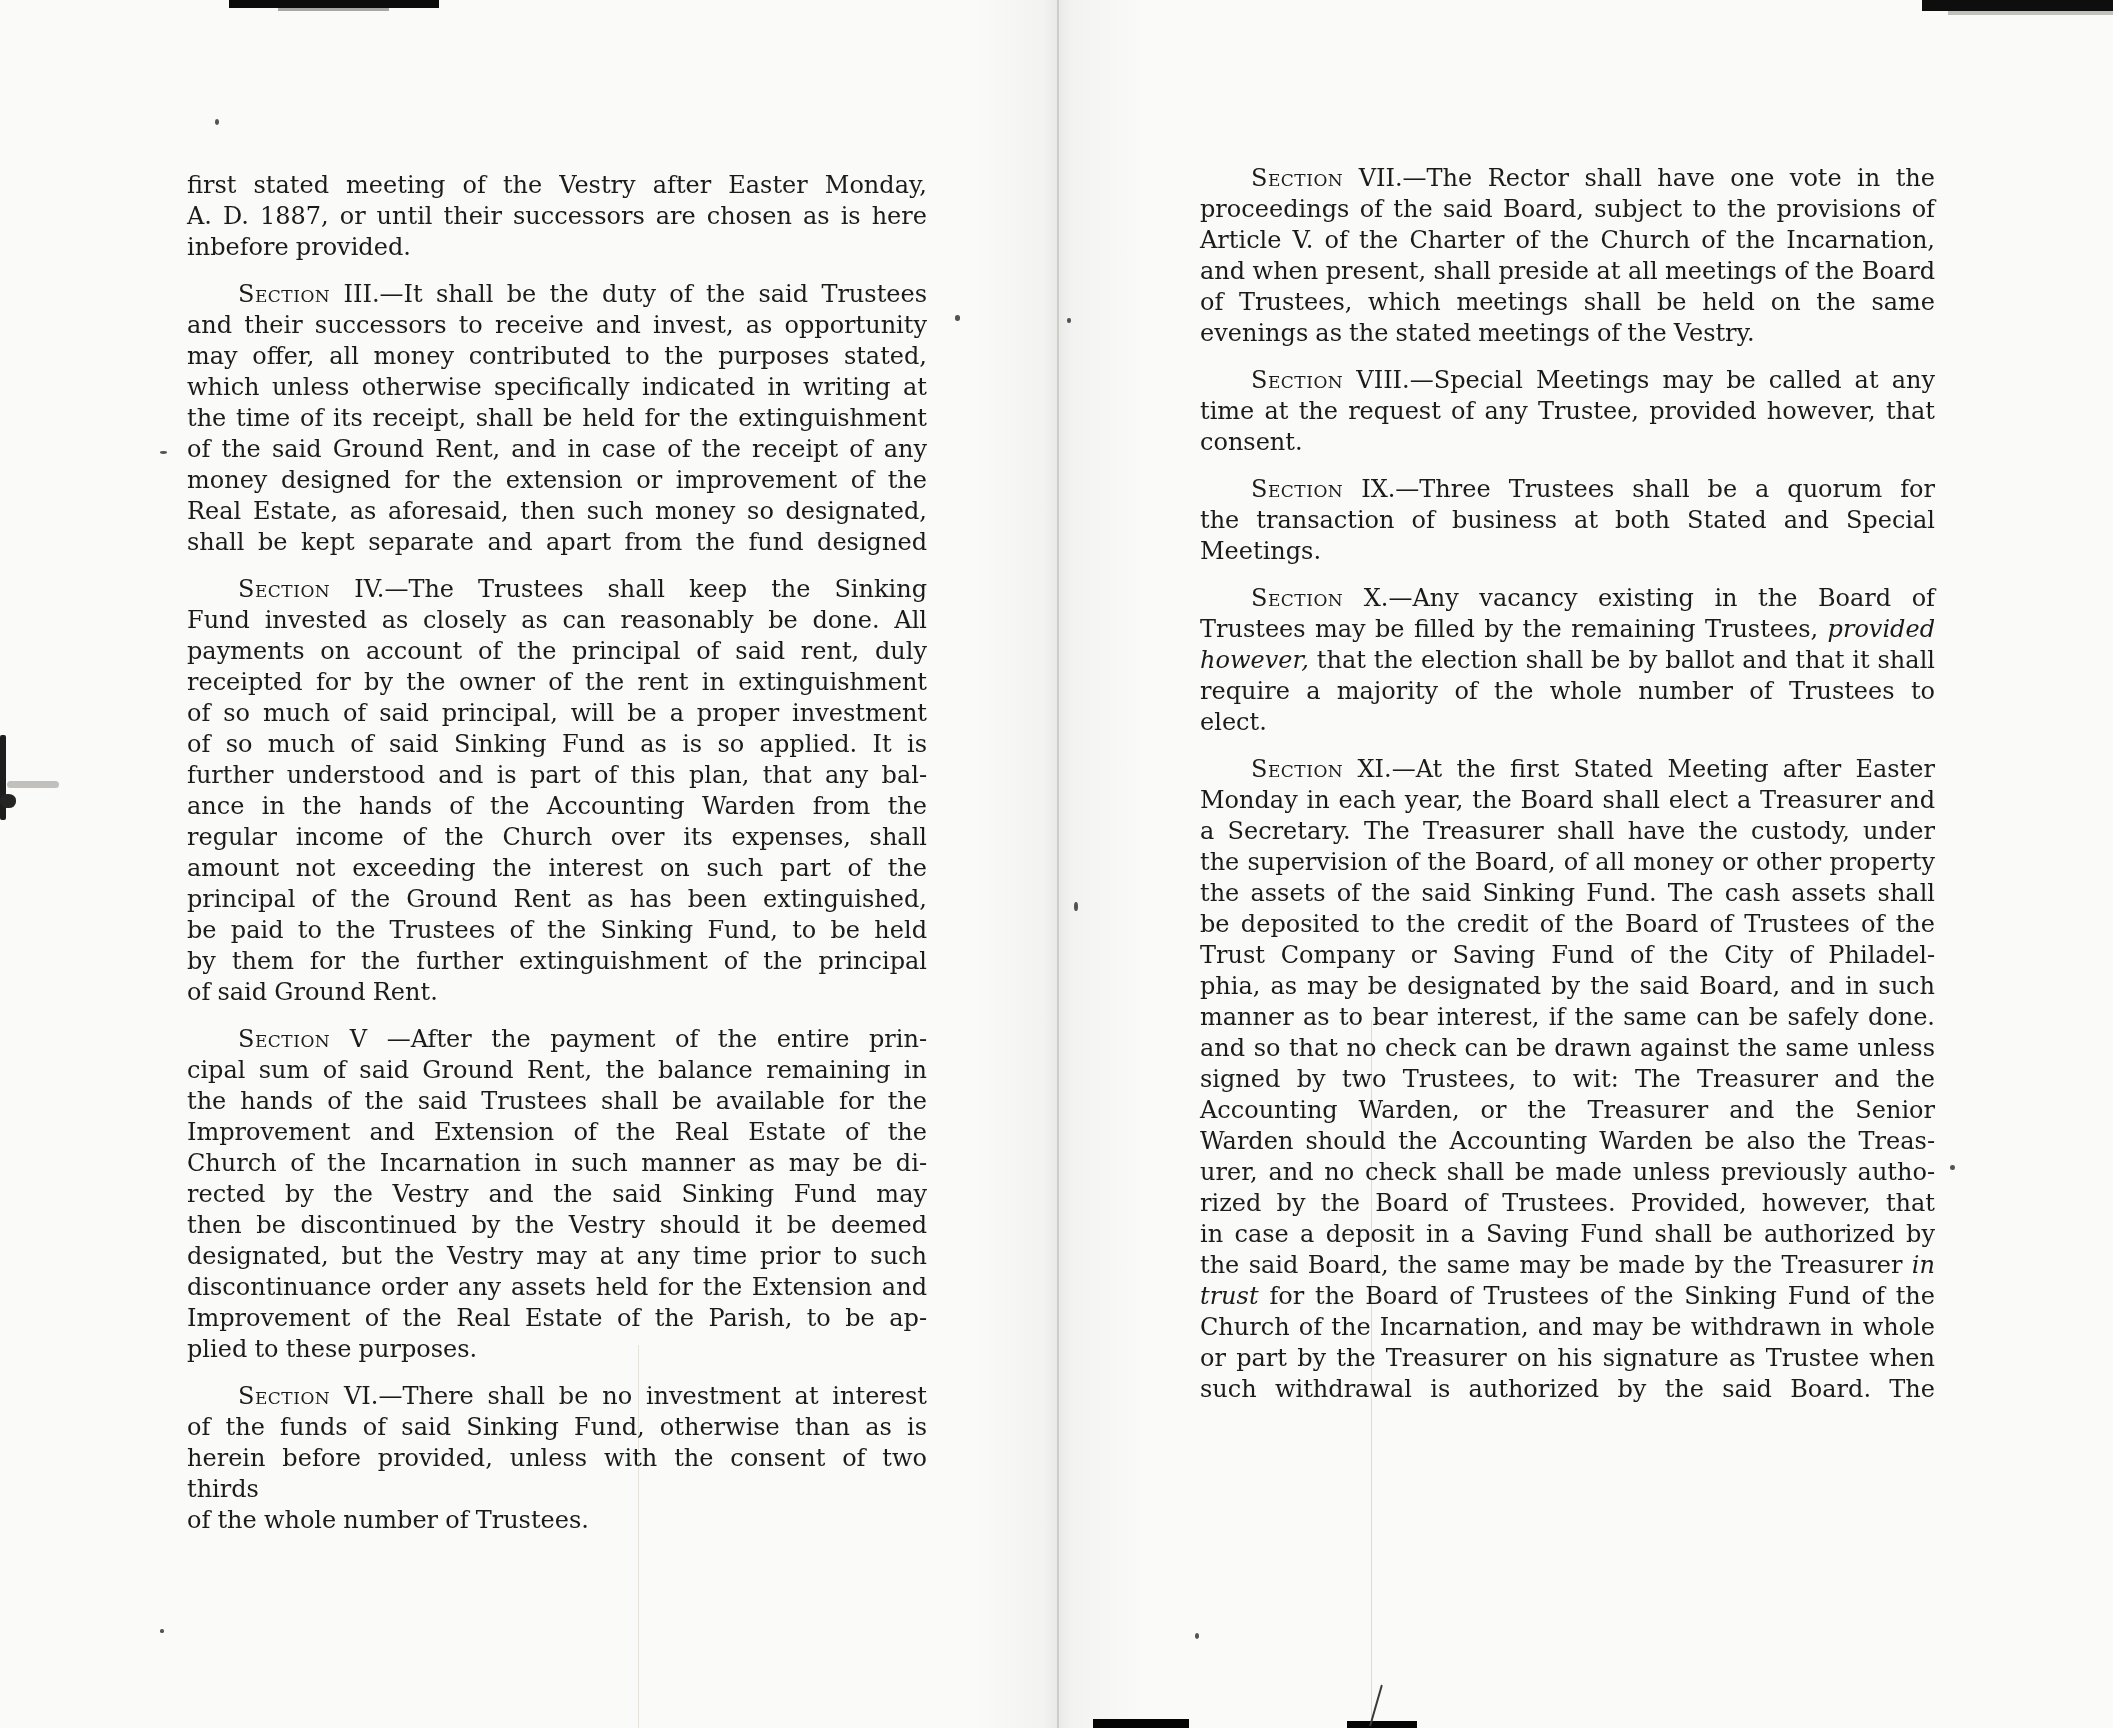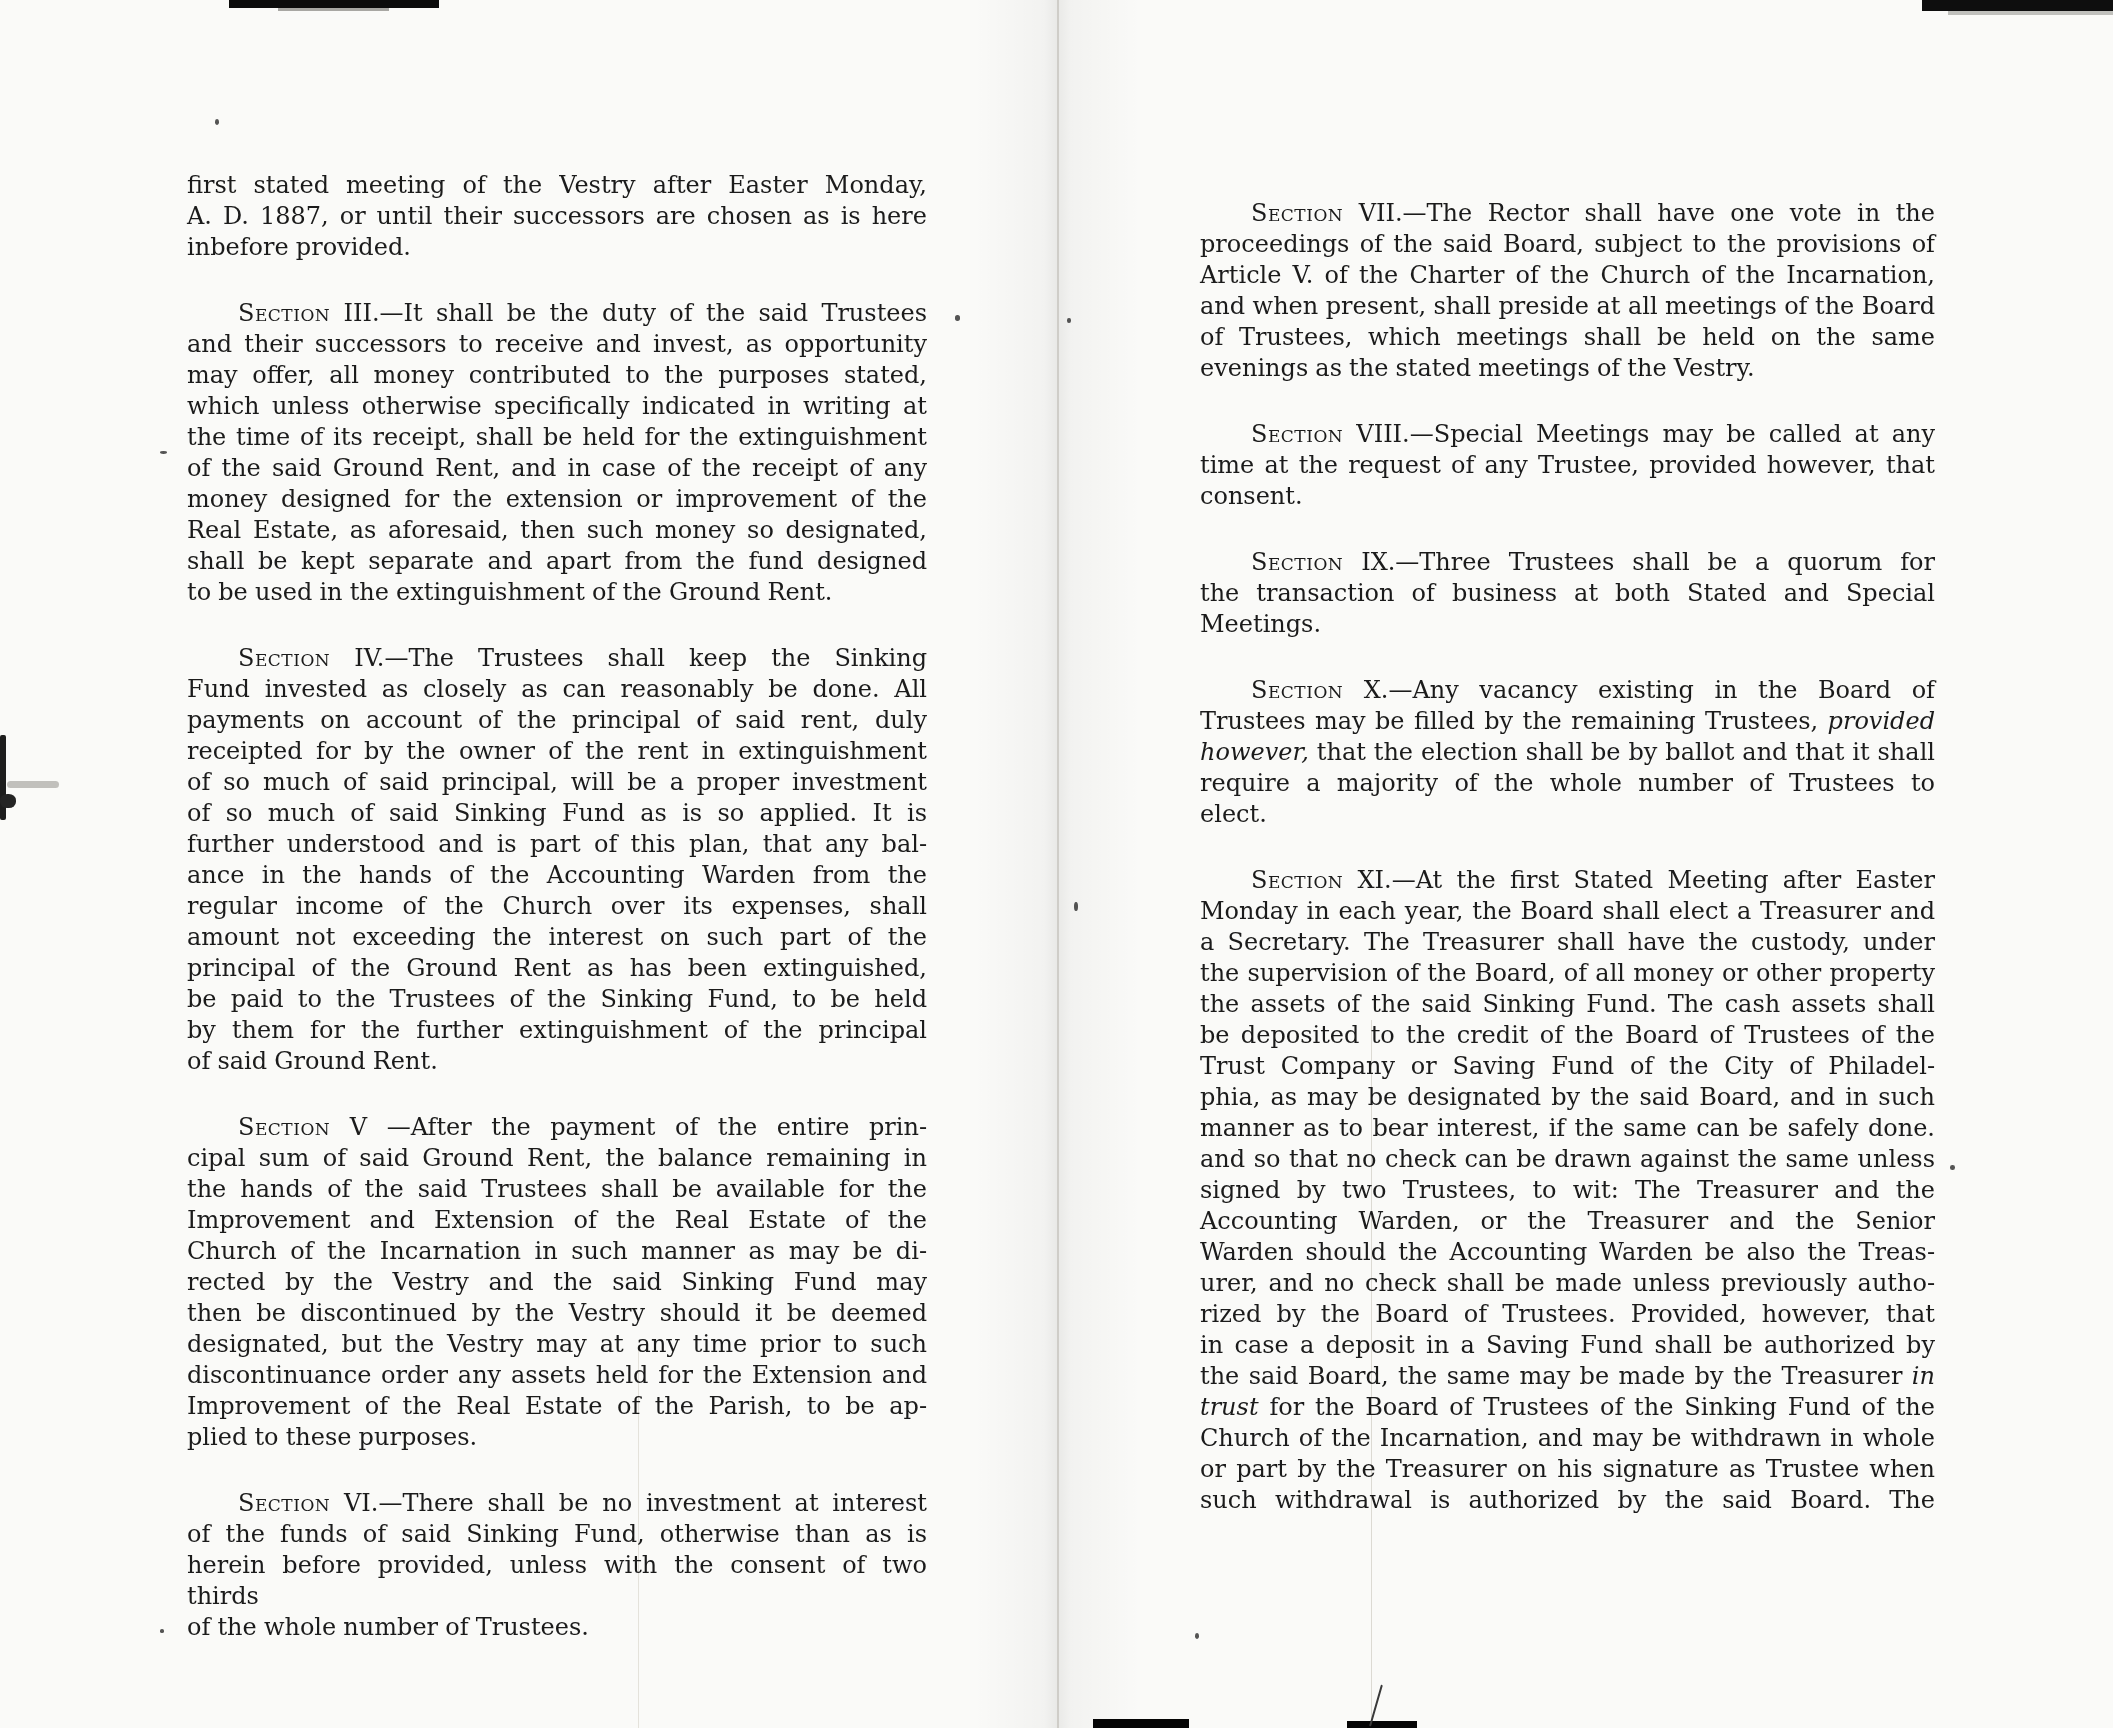--- a/index.html
+++ b/index.html
@@ -17,21 +17,21 @@
   .para + .para { margin-top:16px; }
   .line {
     font-size:24px;
     line-height:31px;
     text-align:justify;
     text-align-last:justify;
     word-spacing:-0.5px;
     white-space:normal;
   }
   .line.no-j { text-align:center; text-align-last:left; }
-  .line.indent { padding-left:51px;margin-top:35px; }
+  .line.indent { padding-left:51px; }
   .sc { font-variant:small-caps; letter-spacing:0.5px; }
   .i  { font-style:italic; }
 
   
   .artifact { position:absolute; pointer-events:none; }
   .gutter-shade {
     left:974px; top:0; width:167px; height:1728px;
     background:linear-gradient(90deg, rgba(0,0,0,0) 0%, rgba(0,0,0,0.03) 42%,
       rgba(0,0,0,0.07) 50%, rgba(0,0,0,0.03) 58%, rgba(0,0,0,0) 100%);
   }
@@ -70,21 +70,20 @@
     <div class="para">
       <div class="line indent"><span class="sc">Section</span><span> III.—It shall be the duty of the said Trustees</span></div>
       <div class="line">and their successors to receive and invest, as opportunity</div>
       <div class="line">may offer, all money contributed to the purposes stated,</div>
       <div class="line">which unless otherwise specifically indicated in writing at</div>
       <div class="line">the time of its receipt, shall be held for the extinguishment</div>
       <div class="line">of the said Ground Rent, and in case of the receipt of any</div>
       <div class="line">money designed for the extension or improvement of the</div>
       <div class="line">Real Estate, as aforesaid, then such money so designated,</div>
       <div class="line">shall be kept separate and apart from the fund designed</div>
-      <div class="line no-j">to be used in the extinguishment of the Ground Rent.</div>
     </div>
     <div class="para">
       <div class="line indent"><span class="sc">Section</span><span> IV.—The Trustees shall keep the Sinking</span></div>
       <div class="line">Fund invested as closely as can reasonably be done. All</div>
       <div class="line">payments on account of the principal of said rent, duly</div>
       <div class="line">receipted for by the owner of the rent in extinguishment</div>
       <div class="line">of so much of said principal, will be a proper investment</div>
       <div class="line">of so much of said Sinking Fund as is so applied. It is</div>
       <div class="line">further understood and is part of this plan, that any bal-</div>
       <div class="line">ance in the hands of the Accounting Warden from the</div>

